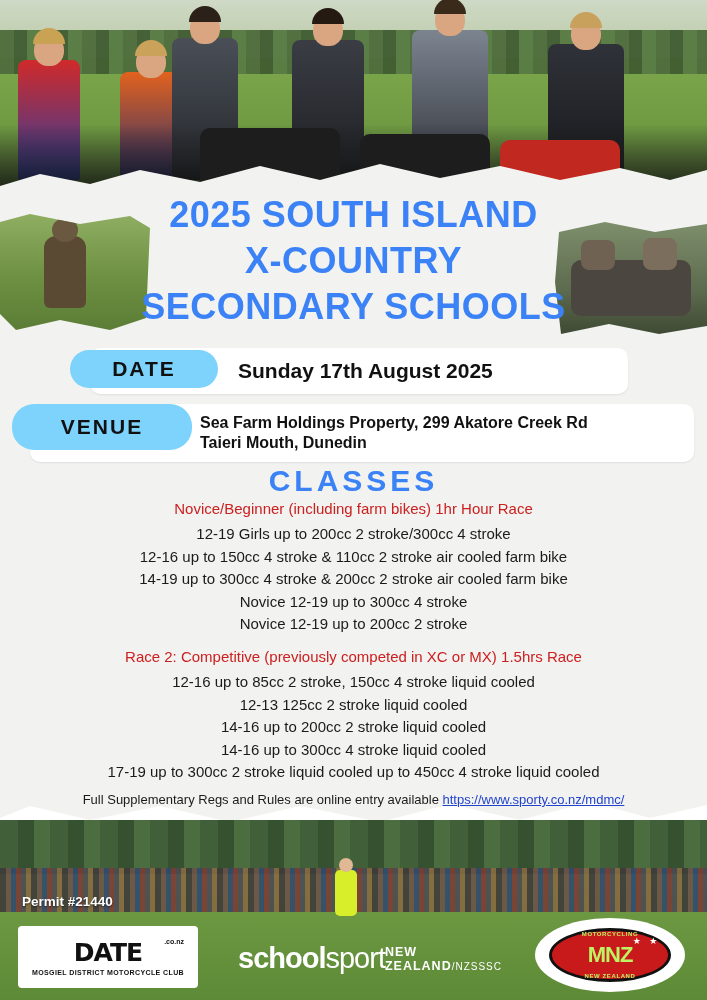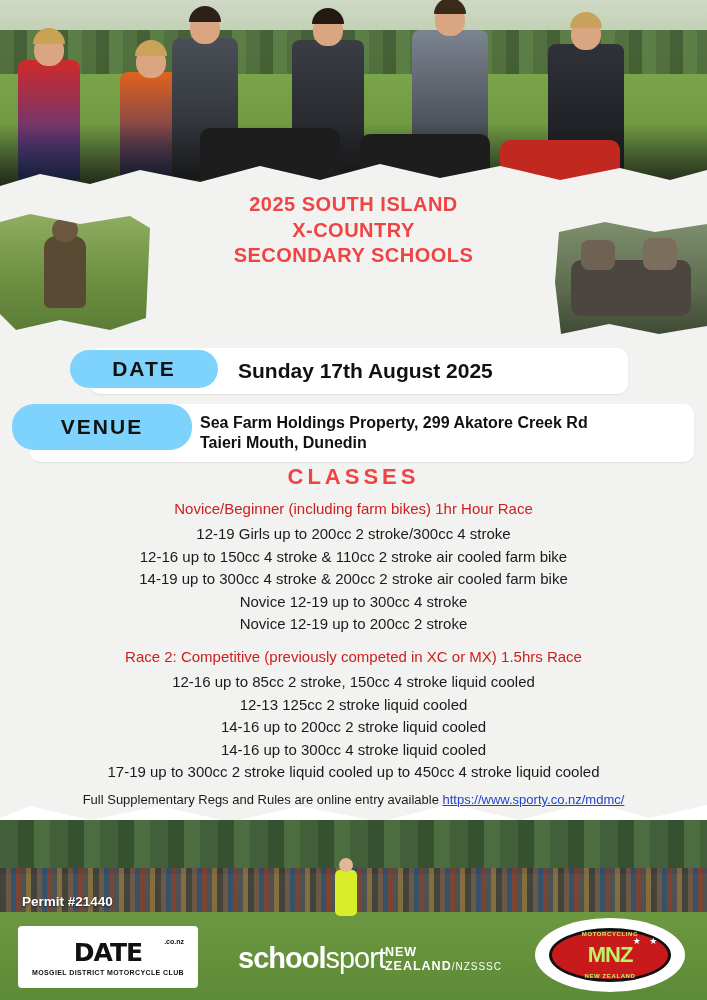--- a/index.html
+++ b/index.html
@@ -106,23 +106,23 @@
   .quad:after {
     content:""; position:absolute; right: 14px; top: -22px; width: 34px; height: 32px;
     background:#7b6e5d; border-radius: 8px;
   }
 
   
   .title {
     position: absolute; top: 192px; left: 0; width: 707px;
     text-align: center;
     font-weight: 800;
-    font-size: 20px;
+    font-size: 36px;
     letter-spacing: .5px;
-    color: #ef4444;
+    color: #3b82f6;
     line-height: 1.28;
   }
   .pill {
     position: absolute;
     background: #7dd3fc;
     border-radius: 22px;
     font-weight: 800;
     color: #111;
     display: flex; align-items: center; justify-content: center;
     letter-spacing: 2px;
@@ -143,22 +143,22 @@
   }
   .venue-pill { top: 404px; left: 12px; width: 180px; height: 46px; font-size: 21px; }
   .venue-bar  { top: 404px; left: 30px; width: 664px; height: 58px; }
   .venue-bar .venue-text {
     margin-left: 170px; font-size: 16px; font-weight: 700; color: #111; line-height: 1.25;
   }
 
   
   .classes-head {
     position: absolute; top: 464px; left: 0; width: 707px;
-    text-align: center; font-size: 22px; font-weight: 700;
-    letter-spacing: 4px; color: #ef4444;
+    text-align: center; font-size: 30px; font-weight: 700;
+    letter-spacing: 4px; color: #3b82f6;
   }
   .class-block { position: absolute; left: 0; width: 707px; text-align: center; }
   .block1 { top: 500px; }
   .block2 { top: 648px; }
   .sub-head {
     color: #cc2020; font-size: 15px; margin-bottom: 6px;
   }
   .class-line {
     color: #1b1b1b; font-size: 15px; line-height: 1.5;
   }

